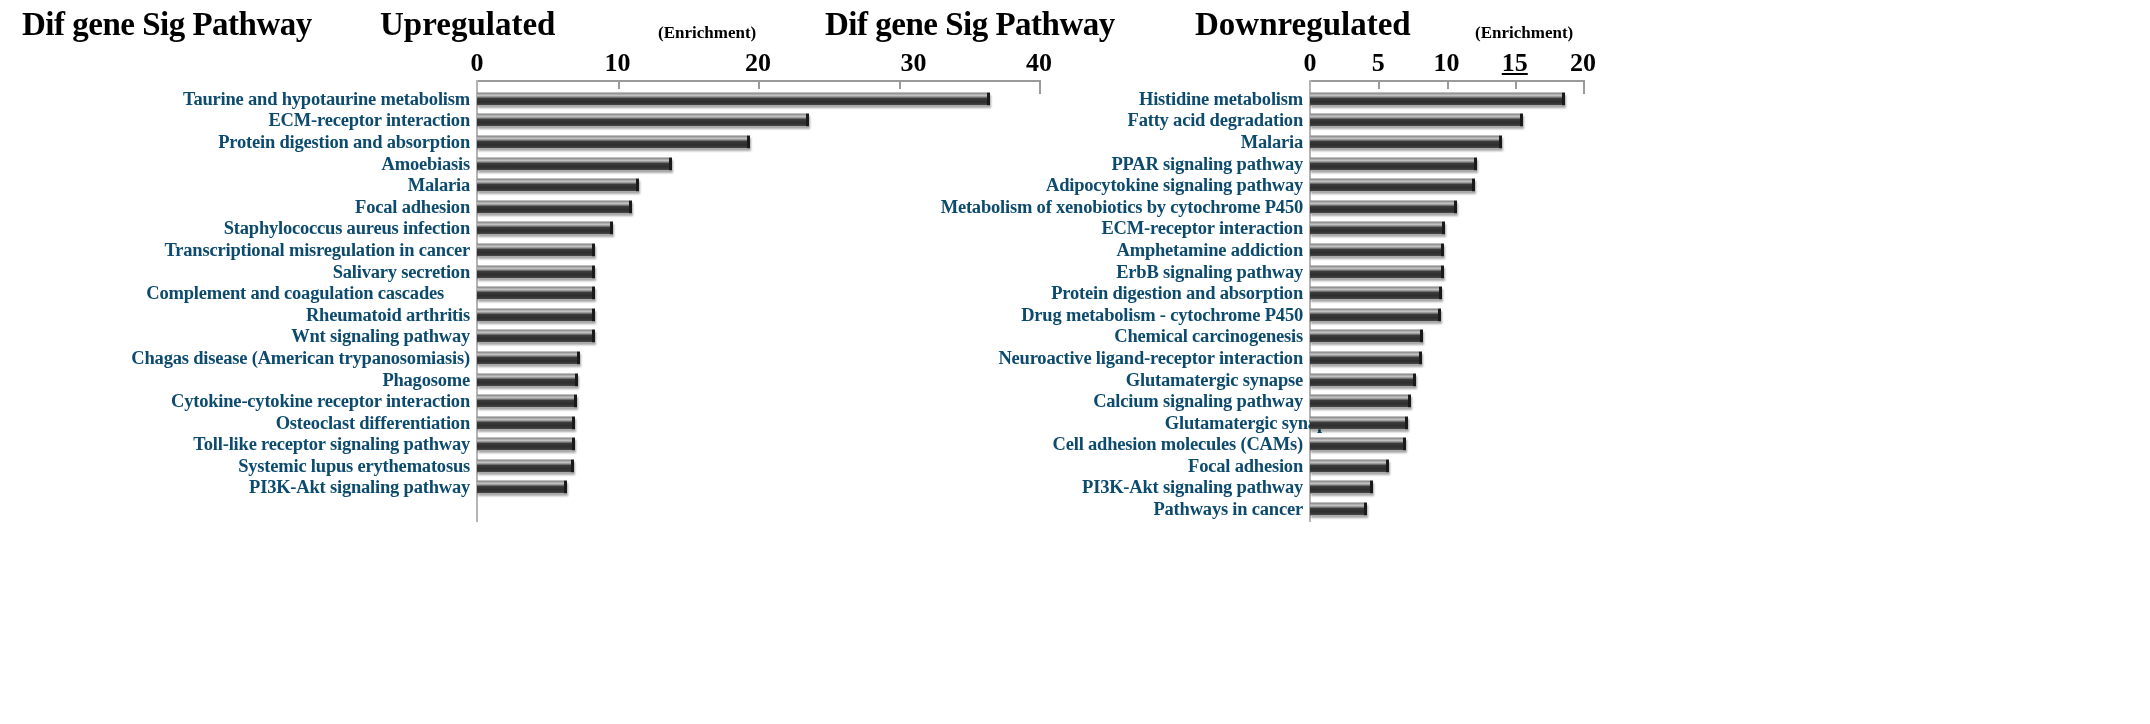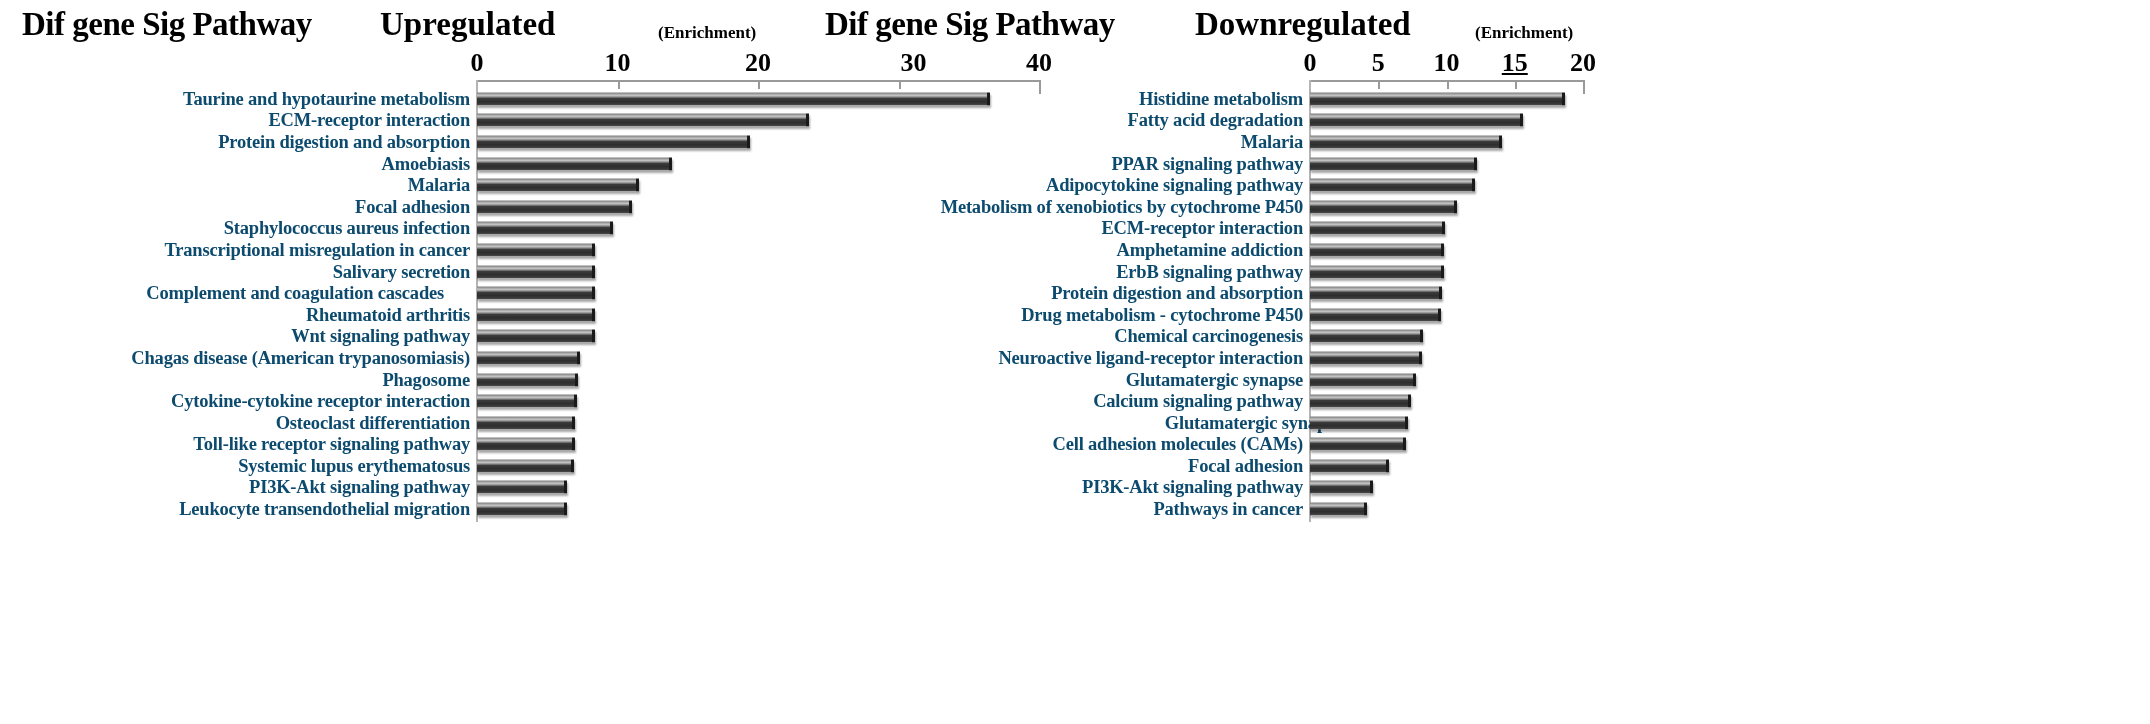--- a/index.html
+++ b/index.html
@@ -138,24 +138,20 @@
             <div class="bar" title="7" style="left: 477px; width: 98.35px;"></div>
           </div>
           <div class="row">
             <div class="rowlabel" style="right: 605px;">Systemic lupus erythematosus</div>
             <div class="bar" title="6.9" style="left: 477px; width: 96.945px;"></div>
           </div>
           <div class="row">
             <div class="rowlabel" style="right: 605px;">PI3K-Akt signaling pathway</div>
             <div class="bar" title="6.4" style="left: 477px; width: 89.92px;"></div>
           </div>
-          <div class="row">
-            <div class="rowlabel" style="right: 605px;">Leukocyte transendothelial migration</div>
-            <div class="bar" title="6.4" style="left: 477px; width: 89.92px;"></div>
-          </div>
         </div>
     </div>
   </div>
 
   <div class="panel panel-right">
     <div class="hdr">
       <div class="t1" style="left:-250px;top:6px;">Dif gene Sig Pathway</div>
       <div class="t2" style="left:120px;top:6px;">Downregulated</div>
       <div class="t3" style="left:400px;top:23px;">(Enrichment)</div>
     </div>

